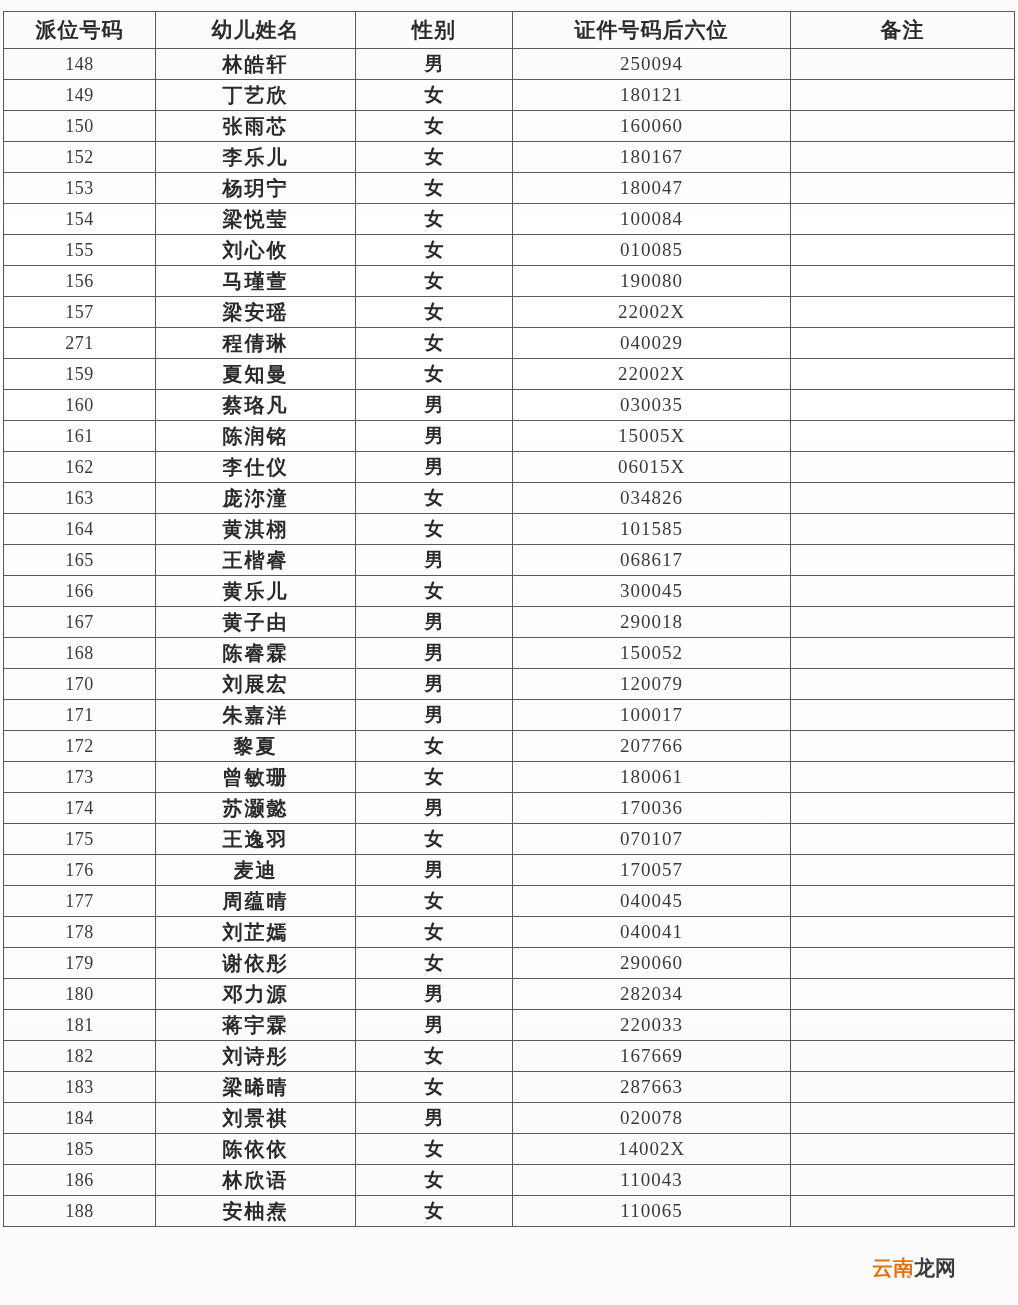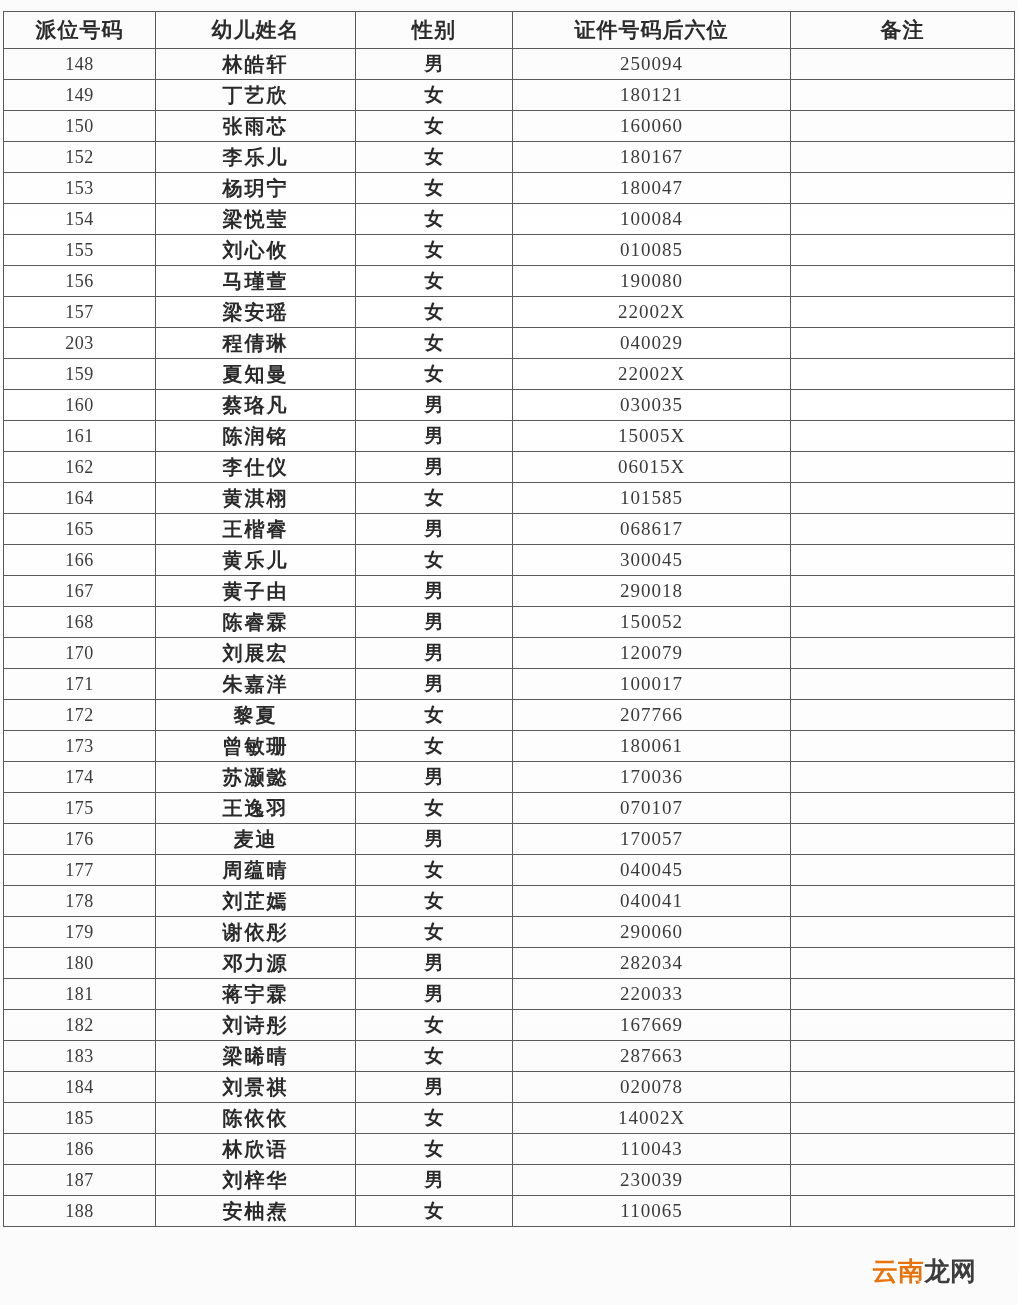--- a/index.html
+++ b/index.html
@@ -95,21 +95,21 @@
   table.roster tbody td.col-remark {
     font-size: 18px;
   }
 
   
   .watermark {
     position: absolute;
     left: 872px;
     top: 1258px;
     font-family: "DejaVu Sans", "Liberation Sans", sans-serif;
-    font-size: 26px;
+    font-size: 21px;
     font-weight: bold;
     letter-spacing: 0px;
     white-space: nowrap;
     line-height: 1;
     user-select: none;
   }
   .watermark span {
     -webkit-text-stroke: 3px #ffffff;
     paint-order: stroke fill;
   }
@@ -197,21 +197,21 @@
           <td class="col-remark"></td>
         </tr>
         <tr>
           <td class="col-num">157</td>
           <td class="col-name">梁安瑶</td>
           <td class="col-sex">女</td>
           <td class="col-id">22002X</td>
           <td class="col-remark"></td>
         </tr>
         <tr>
-          <td class="col-num">203</td>
+          <td class="col-num">271</td>
           <td class="col-name">程倩琳</td>
           <td class="col-sex">女</td>
           <td class="col-id">040029</td>
           <td class="col-remark"></td>
         </tr>
         <tr>
           <td class="col-num">159</td>
           <td class="col-name">夏知曼</td>
           <td class="col-sex">女</td>
           <td class="col-id">22002X</td>
@@ -232,20 +232,27 @@
           <td class="col-remark"></td>
         </tr>
         <tr>
           <td class="col-num">162</td>
           <td class="col-name">李仕仪</td>
           <td class="col-sex">男</td>
           <td class="col-id">06015X</td>
           <td class="col-remark"></td>
         </tr>
         <tr>
+          <td class="col-num">163</td>
+          <td class="col-name">庞沵潼</td>
+          <td class="col-sex">女</td>
+          <td class="col-id">034826</td>
+          <td class="col-remark"></td>
+        </tr>
+        <tr>
           <td class="col-num">164</td>
           <td class="col-name">黄淇栩</td>
           <td class="col-sex">女</td>
           <td class="col-id">101585</td>
           <td class="col-remark"></td>
         </tr>
         <tr>
           <td class="col-num">165</td>
           <td class="col-name">王楷睿</td>
           <td class="col-sex">男</td>
@@ -383,27 +390,20 @@
           <td class="col-name">陈依依</td>
           <td class="col-sex">女</td>
           <td class="col-id">14002X</td>
           <td class="col-remark"></td>
         </tr>
         <tr>
           <td class="col-num">186</td>
           <td class="col-name">林欣语</td>
           <td class="col-sex">女</td>
           <td class="col-id">110043</td>
-          <td class="col-remark"></td>
-        </tr>
-        <tr>
-          <td class="col-num">187</td>
-          <td class="col-name">刘梓华</td>
-          <td class="col-sex">男</td>
-          <td class="col-id">230039</td>
           <td class="col-remark"></td>
         </tr>
         <tr>
           <td class="col-num">188</td>
           <td class="col-name">安柚焘</td>
           <td class="col-sex">女</td>
           <td class="col-id">110065</td>
           <td class="col-remark"></td>
         </tr>
       </tbody>

